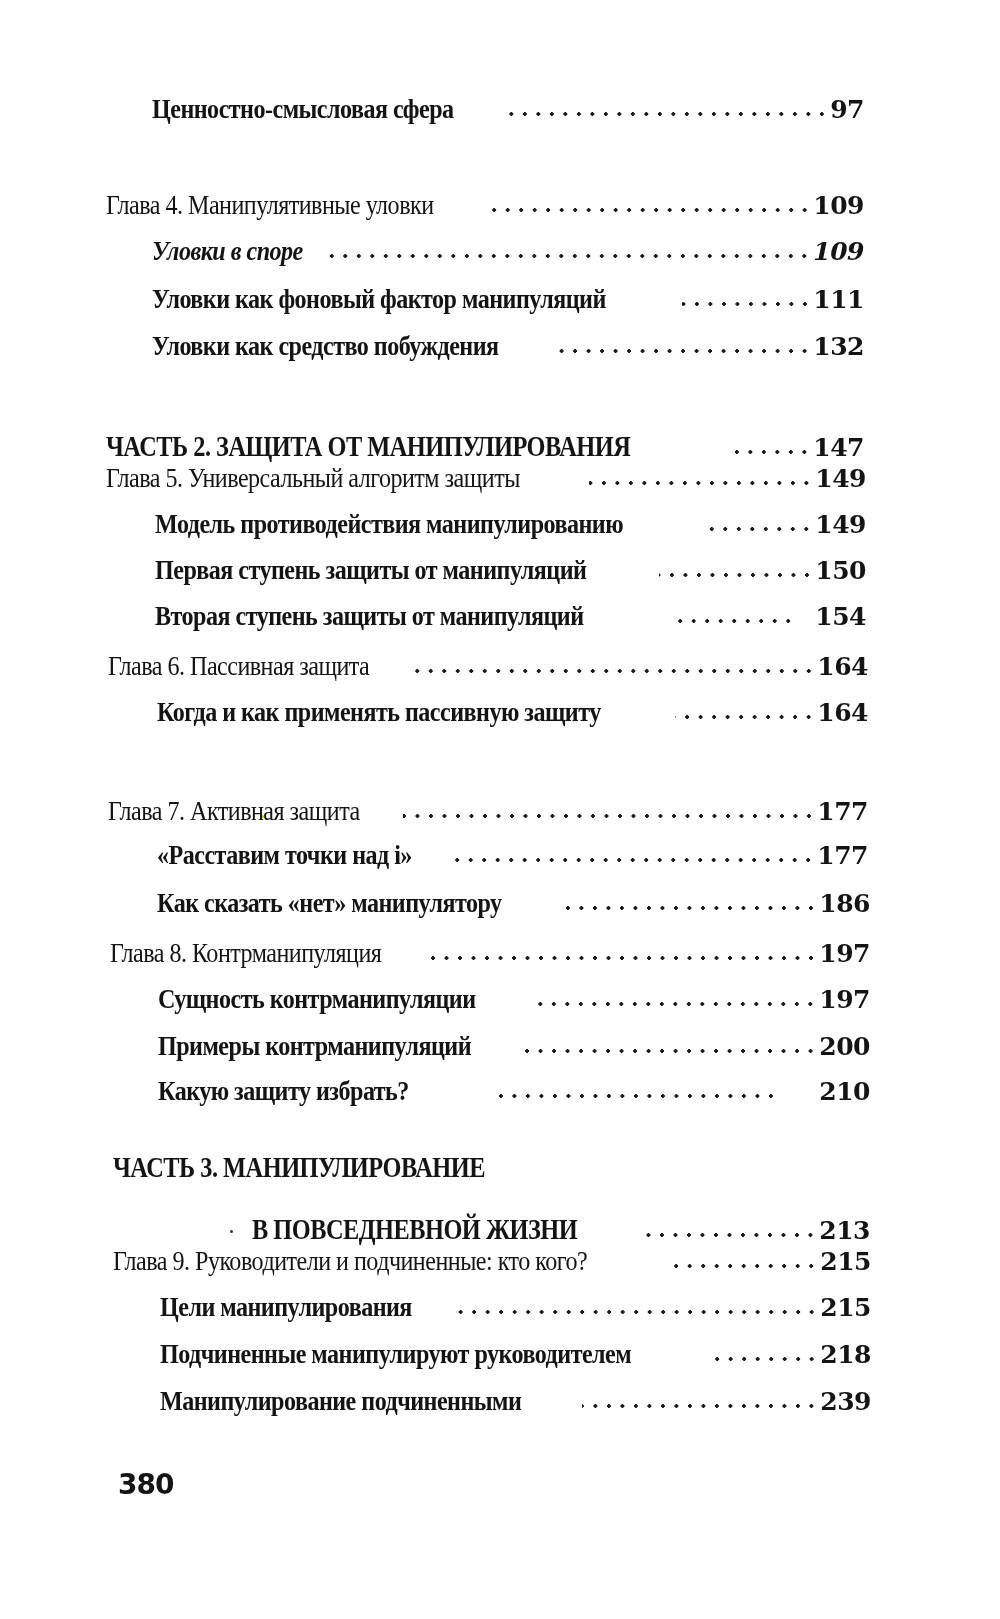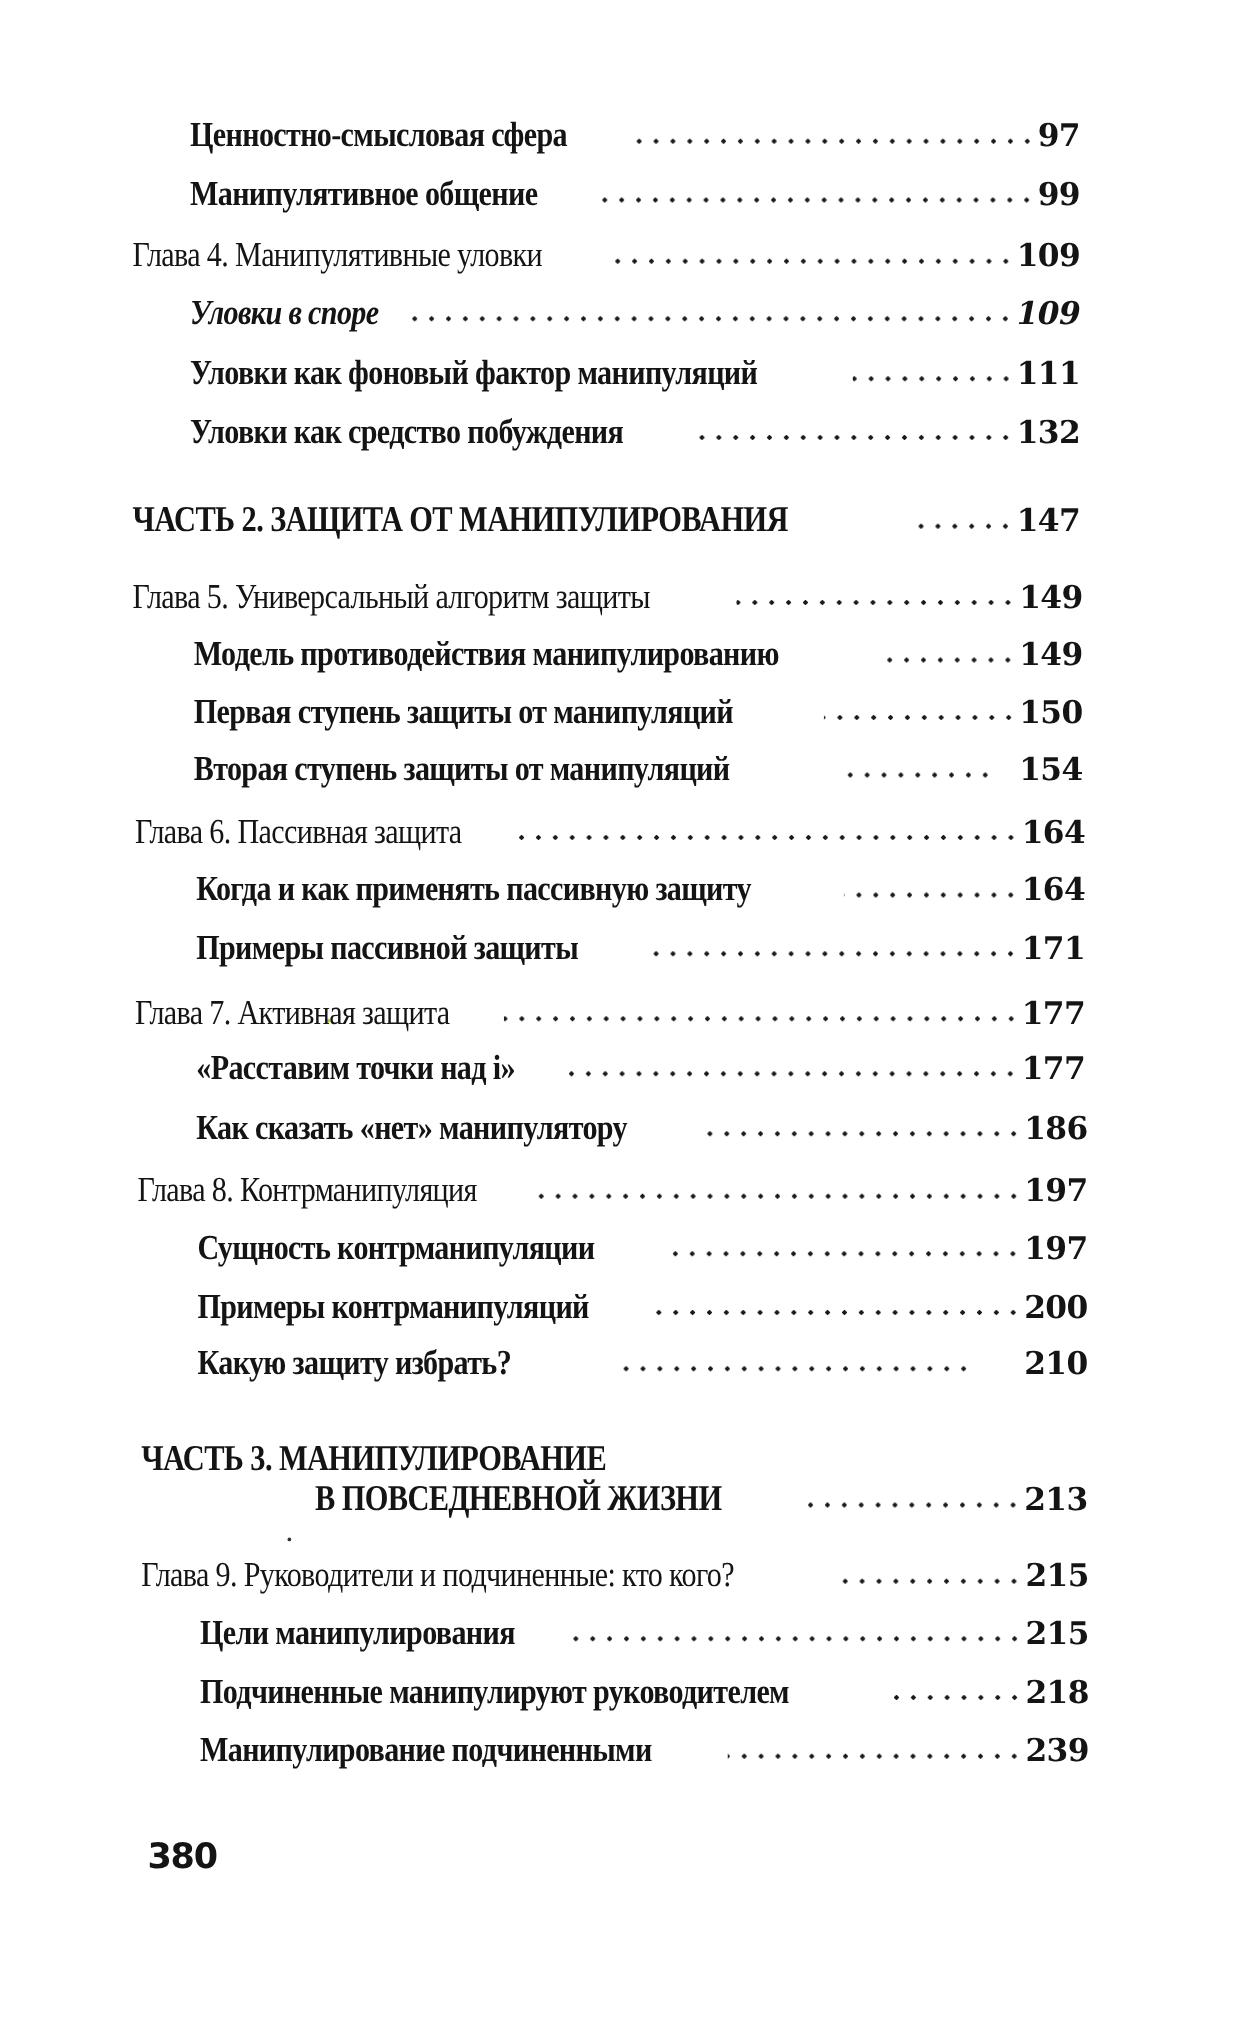--- a/index.html
+++ b/index.html
@@ -59,20 +59,21 @@
       font-family: "DejaVu Serif", serif;
       font-weight: bold;
       font-size: 25px;
       letter-spacing: -0.5px;
     }
     .chapter .title { font-weight: normal; }
     .section .title { font-weight: bold; }
     .part {
       font-weight: bold;
       font-size: 29px;
+      margin-top: 30px;
     }
     .part .title {
       font-weight: bold;
       transform: scaleX(0.84);
     }
     .part .pg { font-size: 25px; }
     .part-line2 .title { font-weight: bold; }
     .page-number {
       position: absolute;
       left: 118px;
@@ -105,25 +106,20 @@
 <body>
 
 <div class="page">
 
   <div class="toc-row section" style="left:152px; top:92px; width:712px;">
     <span class="title">Ценностно-смысловая сфера</span>
     <span class="leader"></span>
     <span class="pg">97</span>
   </div>
 
-  <div class="toc-row section" style="left:152px; top:139px; width:712px;">
-    <span class="title">Манипулятивное общение</span>
-    <span class="leader"></span>
-    <span class="pg">99</span>
-  </div>
 
   <div class="toc-row chapter" style="left:106px; top:188px; width:758px;">
     <span class="title">Глава 4. Манипулятивные уловки</span>
     <span class="leader"></span>
     <span class="pg">109</span>
   </div>
 
   <div class="toc-row section" style="left:152px; top:234px; width:712px;font-style:italic;">
     <span class="title">Уловки в споре</span>
     <span class="leader"></span>
@@ -177,25 +173,20 @@
     <span class="leader"></span>
     <span class="pg">164</span>
   </div>
 
   <div class="toc-row section" style="left:157px; top:695px; width:711px;">
     <span class="title">Когда и как применять пассивную защиту</span>
     <span class="leader"></span>
     <span class="pg">164</span>
   </div>
 
-  <div class="toc-row section" style="left:157px; top:742px; width:711px;">
-    <span class="title">Примеры пассивной защиты</span>
-    <span class="leader"></span>
-    <span class="pg">171</span>
-  </div>
 
   <span class="speck" style="left:261px; top:815px; background:#c9c200;"></span>
 
   <div class="toc-row chapter" style="left:108px; top:794px; width:760px;">
     <span class="title">Глава 7. Активная защита</span>
     <span class="leader"></span>
     <span class="pg">177</span>
   </div>
 
   <div class="toc-row section" style="left:157px; top:838px; width:711px;">

